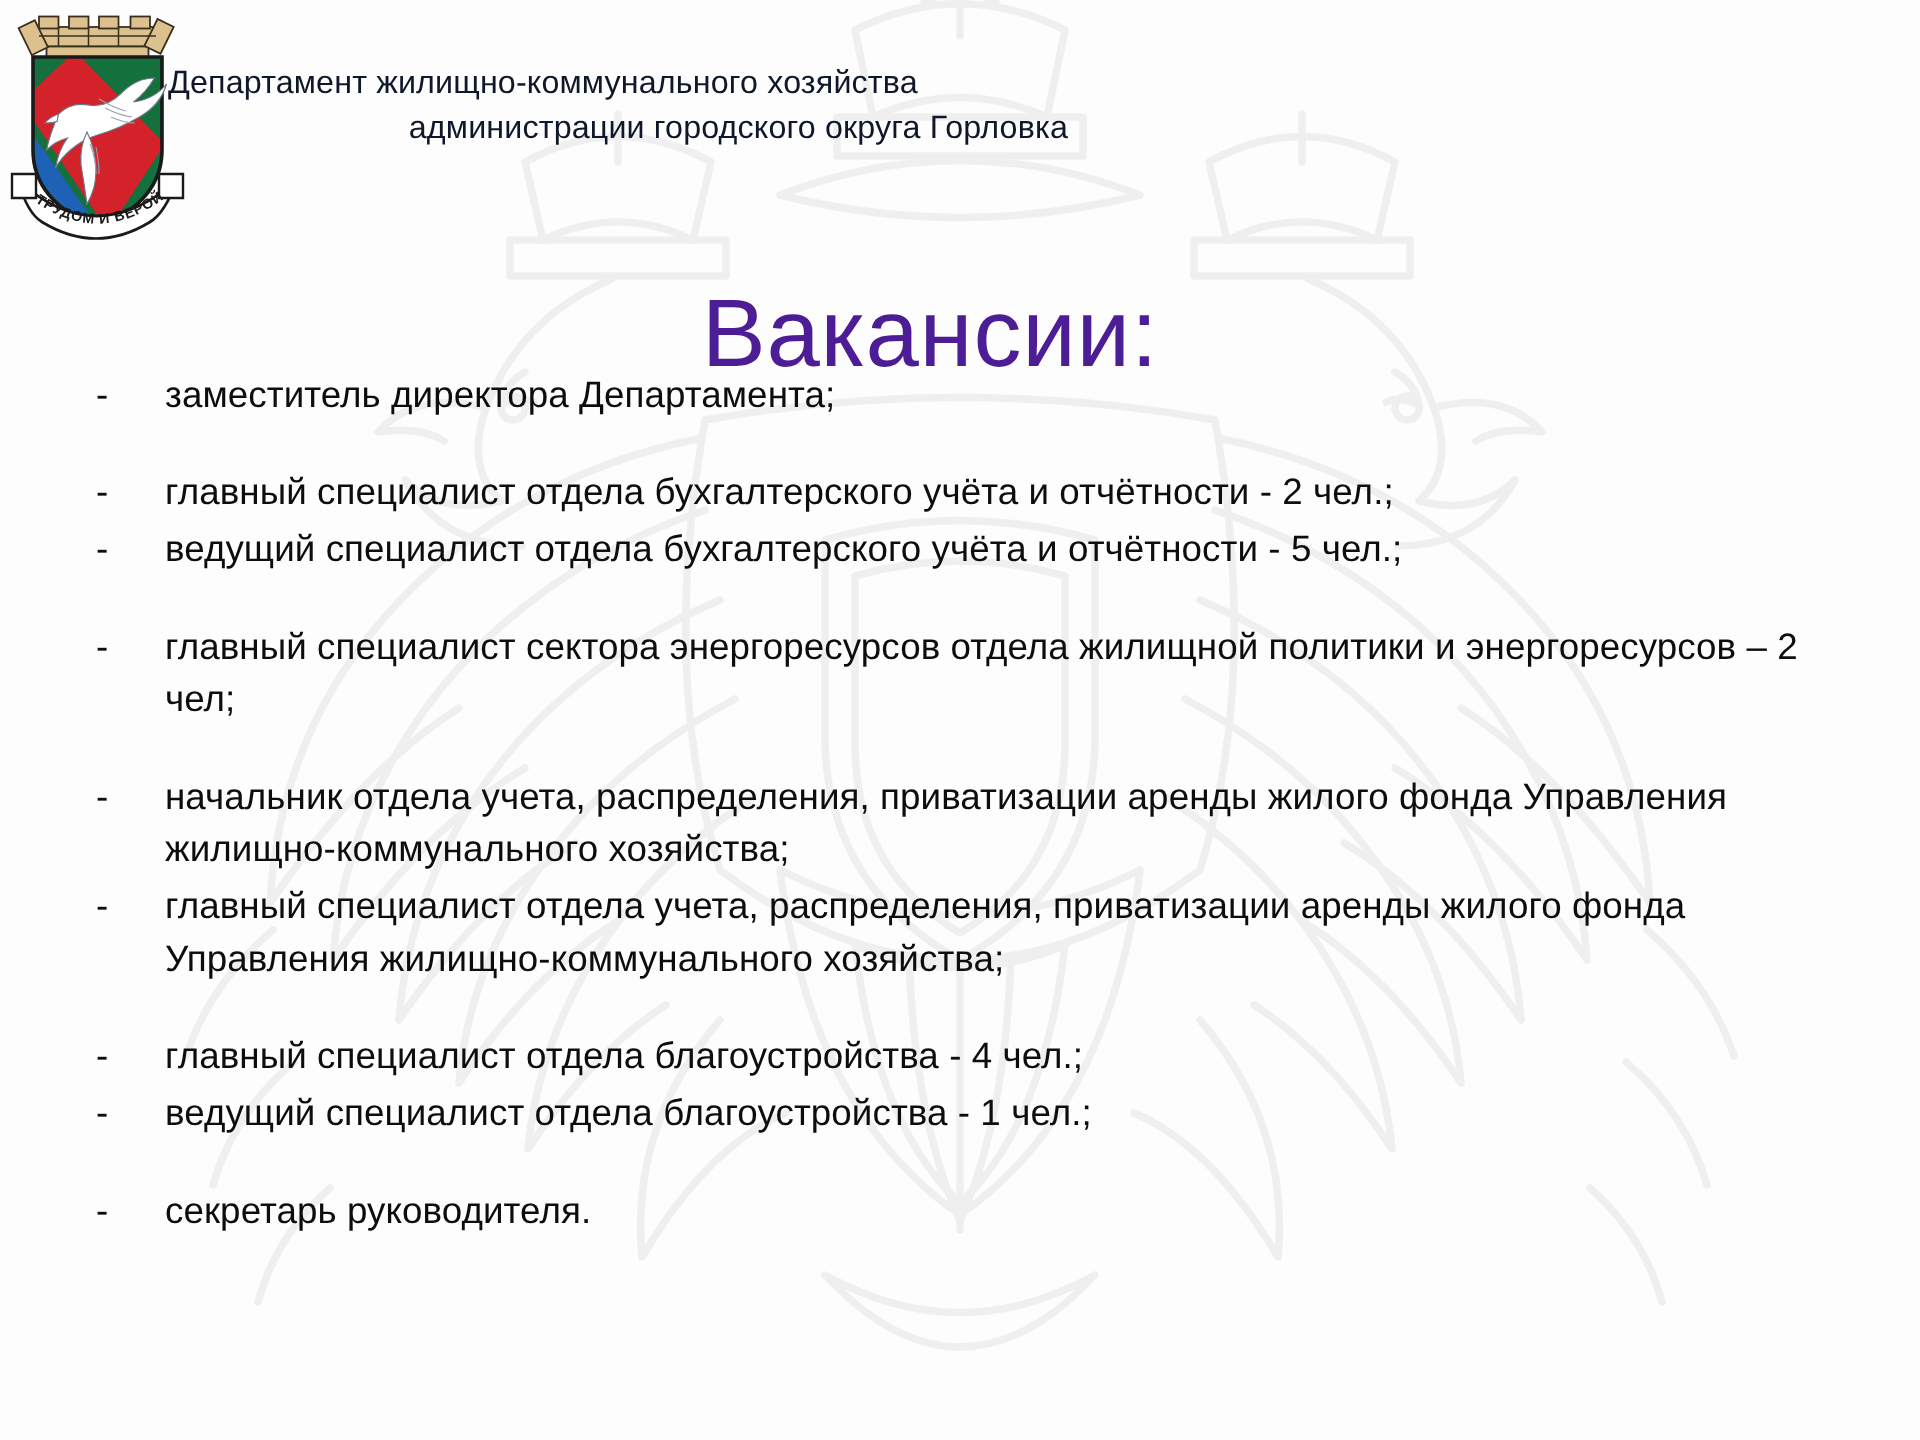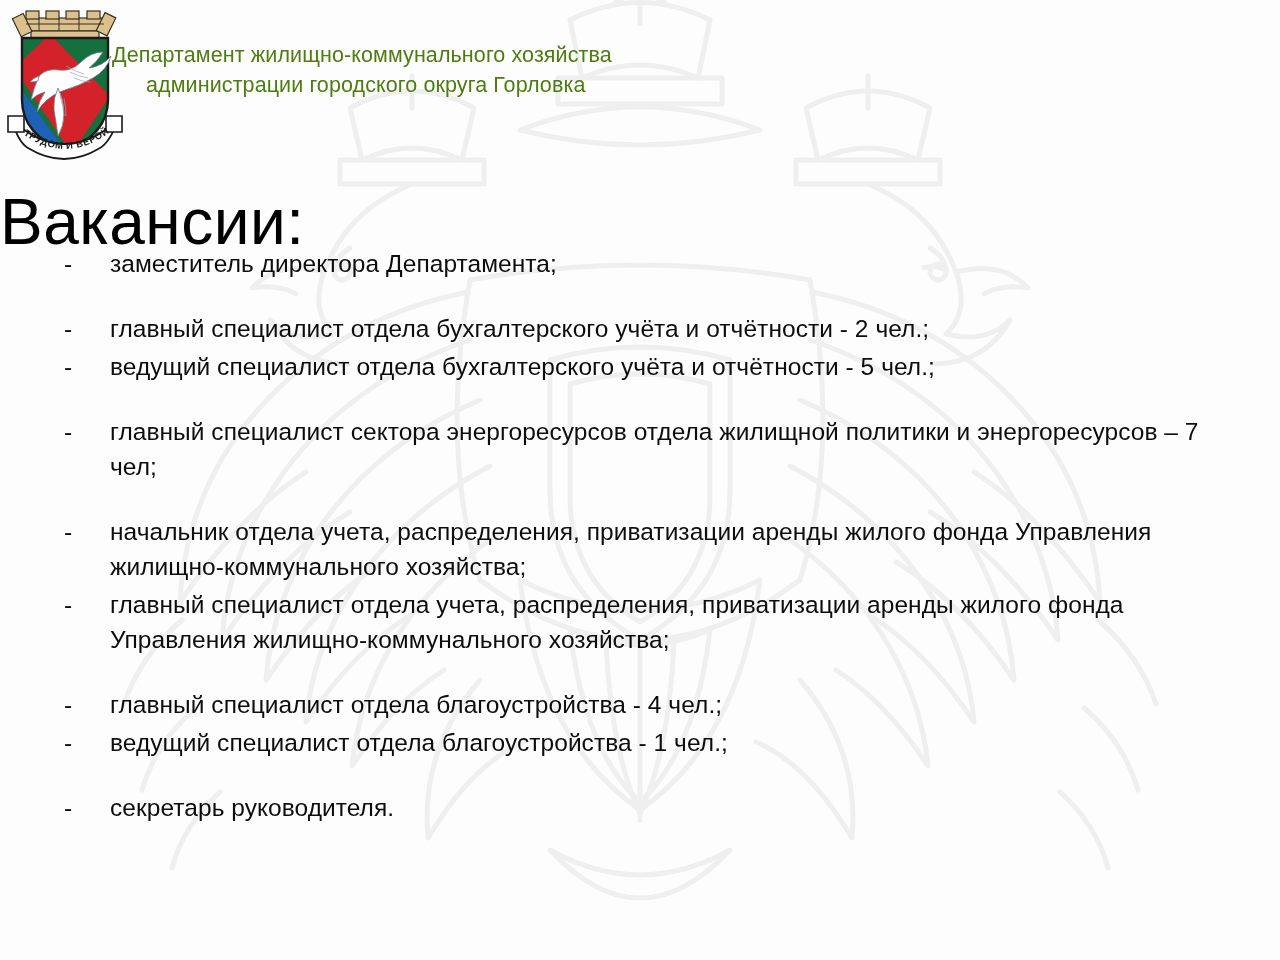--- a/index.html
+++ b/index.html
@@ -61,38 +61,39 @@
   }
   .emblem svg { display: block; width: 100%; height: 100%; }
 
   .org-title {
     position: absolute;
     left: 112px;
     top: 40px;
     width: 600px;
     font-size: 21.5px;
     line-height: 30px;
-    color: #4d7c0f;
+    color: #0f172a;
     font-weight: 400;
     letter-spacing: 0.1px;
   }
   .org-title .l1 { display:block; text-align:left; padding-left: 0; }
-  .org-title .l2 { display:block; text-align:left; padding-left: 34px; }
+  .org-title .l2 { display:block; text-align:right; padding-left: 34px; }
   .org-title .l3 { display:block; text-align:left; padding-left: 92px; }
 
   
   .slide-title {
     position: absolute;
     left: 0;
     top: 142px;
     width: 1240px;
+    text-align: center;
     font-size: 64px;
     line-height: 74px;
     font-weight: 400;
-    color: #000000;
+    color: #4c1d95;
     z-index: 3;
     letter-spacing: 0.5px;
   }
 
   
   .vacancies {
     position: absolute;
     left: 62px;
     top: 246px;
     width: 1170px;
@@ -268,21 +269,21 @@
       </div>
       <div class="item">
         <span class="dash">-</span>
         <span class="txt">ведущий специалист отдела бухгалтерского учёта и отчётности - 5 чел.;</span>
       </div>
     </div>
 
     <div class="group">
       <div class="item">
         <span class="dash">-</span>
-        <span class="txt">главный специалист сектора энергоресурсов отдела жилищной политики и энергоресурсов – 7 чел;</span>
+        <span class="txt">главный специалист сектора энергоресурсов отдела жилищной политики и энергоресурсов – 2 чел;</span>
       </div>
     </div>
 
     <div class="group">
       <div class="item">
         <span class="dash">-</span>
         <span class="txt">начальник отдела учета, распределения, приватизации аренды жилого фонда Управления жилищно-коммунального хозяйства;</span>
       </div>
       <div class="item">
         <span class="dash">-</span>

